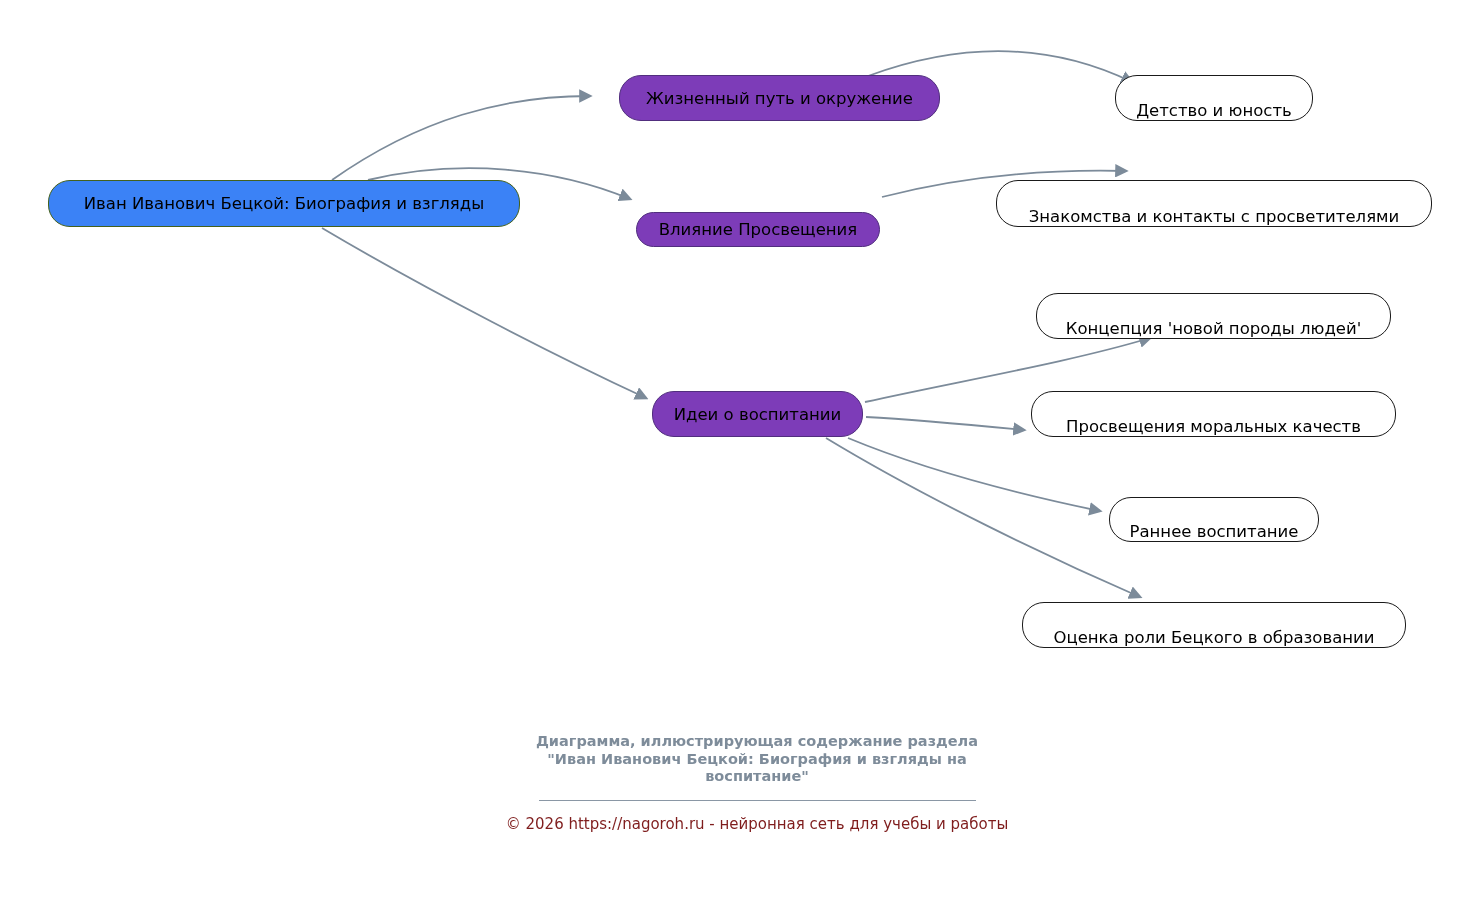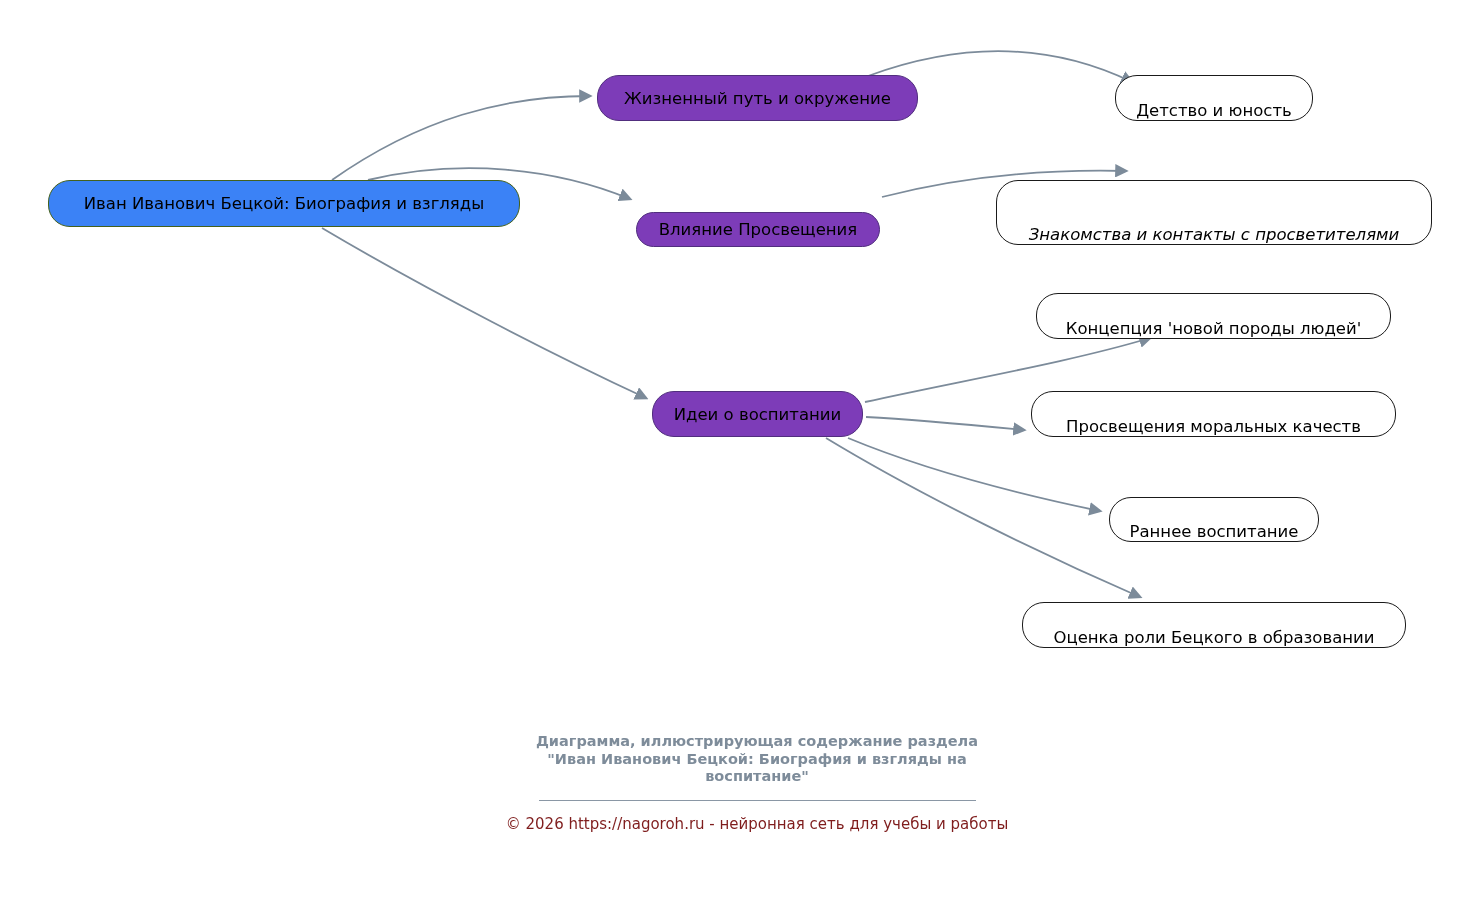--- a/index.html
+++ b/index.html
@@ -60,37 +60,37 @@
     <path class="edge" d="M 865 402 C 965 380, 1070 362, 1150 338" marker-end="url(#arrow)"></path>
     <path class="edge" d="M 866 417 C 920 420, 972 425, 1024 430" marker-end="url(#arrow)"></path>
     <path class="edge" d="M 848 438 C 930 472, 1018 494, 1100 511" marker-end="url(#arrow)"></path>
     <path class="edge" d="M 826 438 C 925 498, 1050 558, 1140 597" marker-end="url(#arrow)"></path>
   </svg>
 
   <div class="node node-root" style="left:48px;top:180px;width:472px;height:47px;">
     <span>Иван Иванович Бецкой: Биография и взгляды</span>
   </div>
 
-  <div class="node node-branch" style="left:597px;top:75px;width:321px;height:46px;">
+  <div class="node node-branch" style="left:619px;top:75px;width:321px;height:46px;">
     <span>Жизненный путь и окружение</span>
   </div>
 
   <div class="node node-branch" style="left:636px;top:180px;width:244px;height:35px;margin-top:32px;">
     <span>Влияние Просвещения</span>
   </div>
 
   <div class="node node-branch" style="left:652px;top:391px;width:211px;height:46px;">
     <span>Идеи о воспитании</span>
   </div>
 
   <div class="node node-leaf" style="left:1115px;top:75px;width:198px;height:46px;">
     <span>Детство и юность</span>
   </div>
 
-  <div class="node node-leaf" style="left:996px;top:180px;width:436px;height:65px;font-style:italic;">
+  <div class="node node-leaf" style="left:996px;top:180px;width:436px;height:47px;">
     <span>Знакомства и контакты с просветителями</span>
   </div>
 
   <div class="node node-leaf" style="left:1036px;top:286px;width:355px;height:46px;margin-top:7px;">
     <span>Концепция 'новой породы людей'</span>
   </div>
 
   <div class="node node-leaf" style="left:1031px;top:391px;width:365px;height:46px;">
     <span>Просвещения моральных качеств</span>
   </div>

